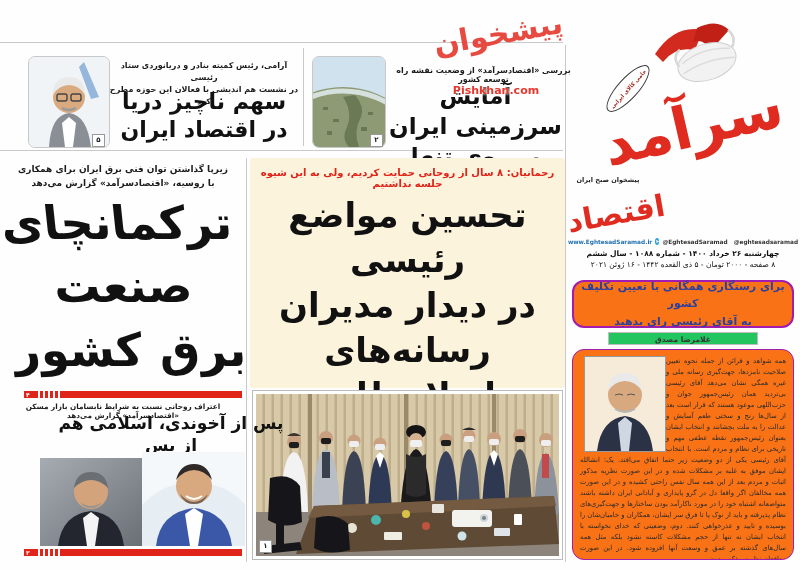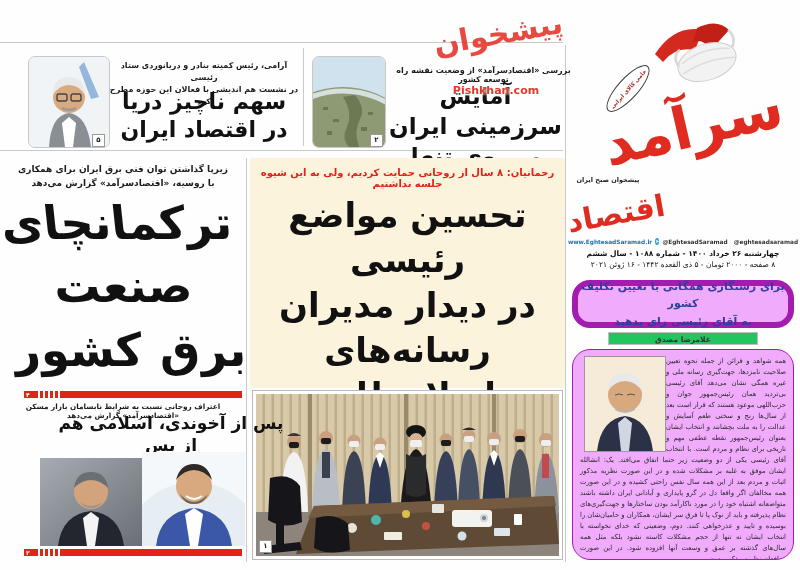--- a/index.html
+++ b/index.html
@@ -12,21 +12,21 @@
   .headline{font-weight:900;color:#111;text-align:center;letter-spacing:-0.5px;}
   .red{color:#e02419;}
   .ph{border:1px solid #c8c8c8;border-radius:7px;overflow:hidden;background:#eee;}
   .badge{position:absolute;width:11px;height:11px;background:#fff;border:1px solid #999;
          font-size:7px;line-height:11px;text-align:center;color:#222;font-weight:bold;}
   .redbar{position:absolute;height:7px;background:#e02419;direction:ltr;}
   .redbar .ticks{position:absolute;left:11px;top:0;width:26px;height:7px;
       background:repeating-linear-gradient(90deg,#e02419 0 3px,#fff 3px 5px);}
   .redbar .num{position:absolute;left:2px;top:0;font-size:6px;line-height:7px;color:#fff;font-weight:bold;}
   .creambox{position:absolute;background:#fbf3dc;border-radius:3px;}
-  .opbox{position:absolute;border:6px solid #a21caf;border-radius:18px;background:#f0abfc;}
+  .opbox{position:absolute;border:2px solid #a21caf;border-radius:12px;background:#f97316;}
   .optext{font-size:6.8px;line-height:1.62;text-align:justify;color:#2a2a2a;}
   .logo{color:#df2b20;font-weight:900;}
   .sm{font-size:7.5px;color:#111;text-align:center;}
   svg{display:block;}
 </style>
 </head>
 <body>
 
 <div class="page">
 

